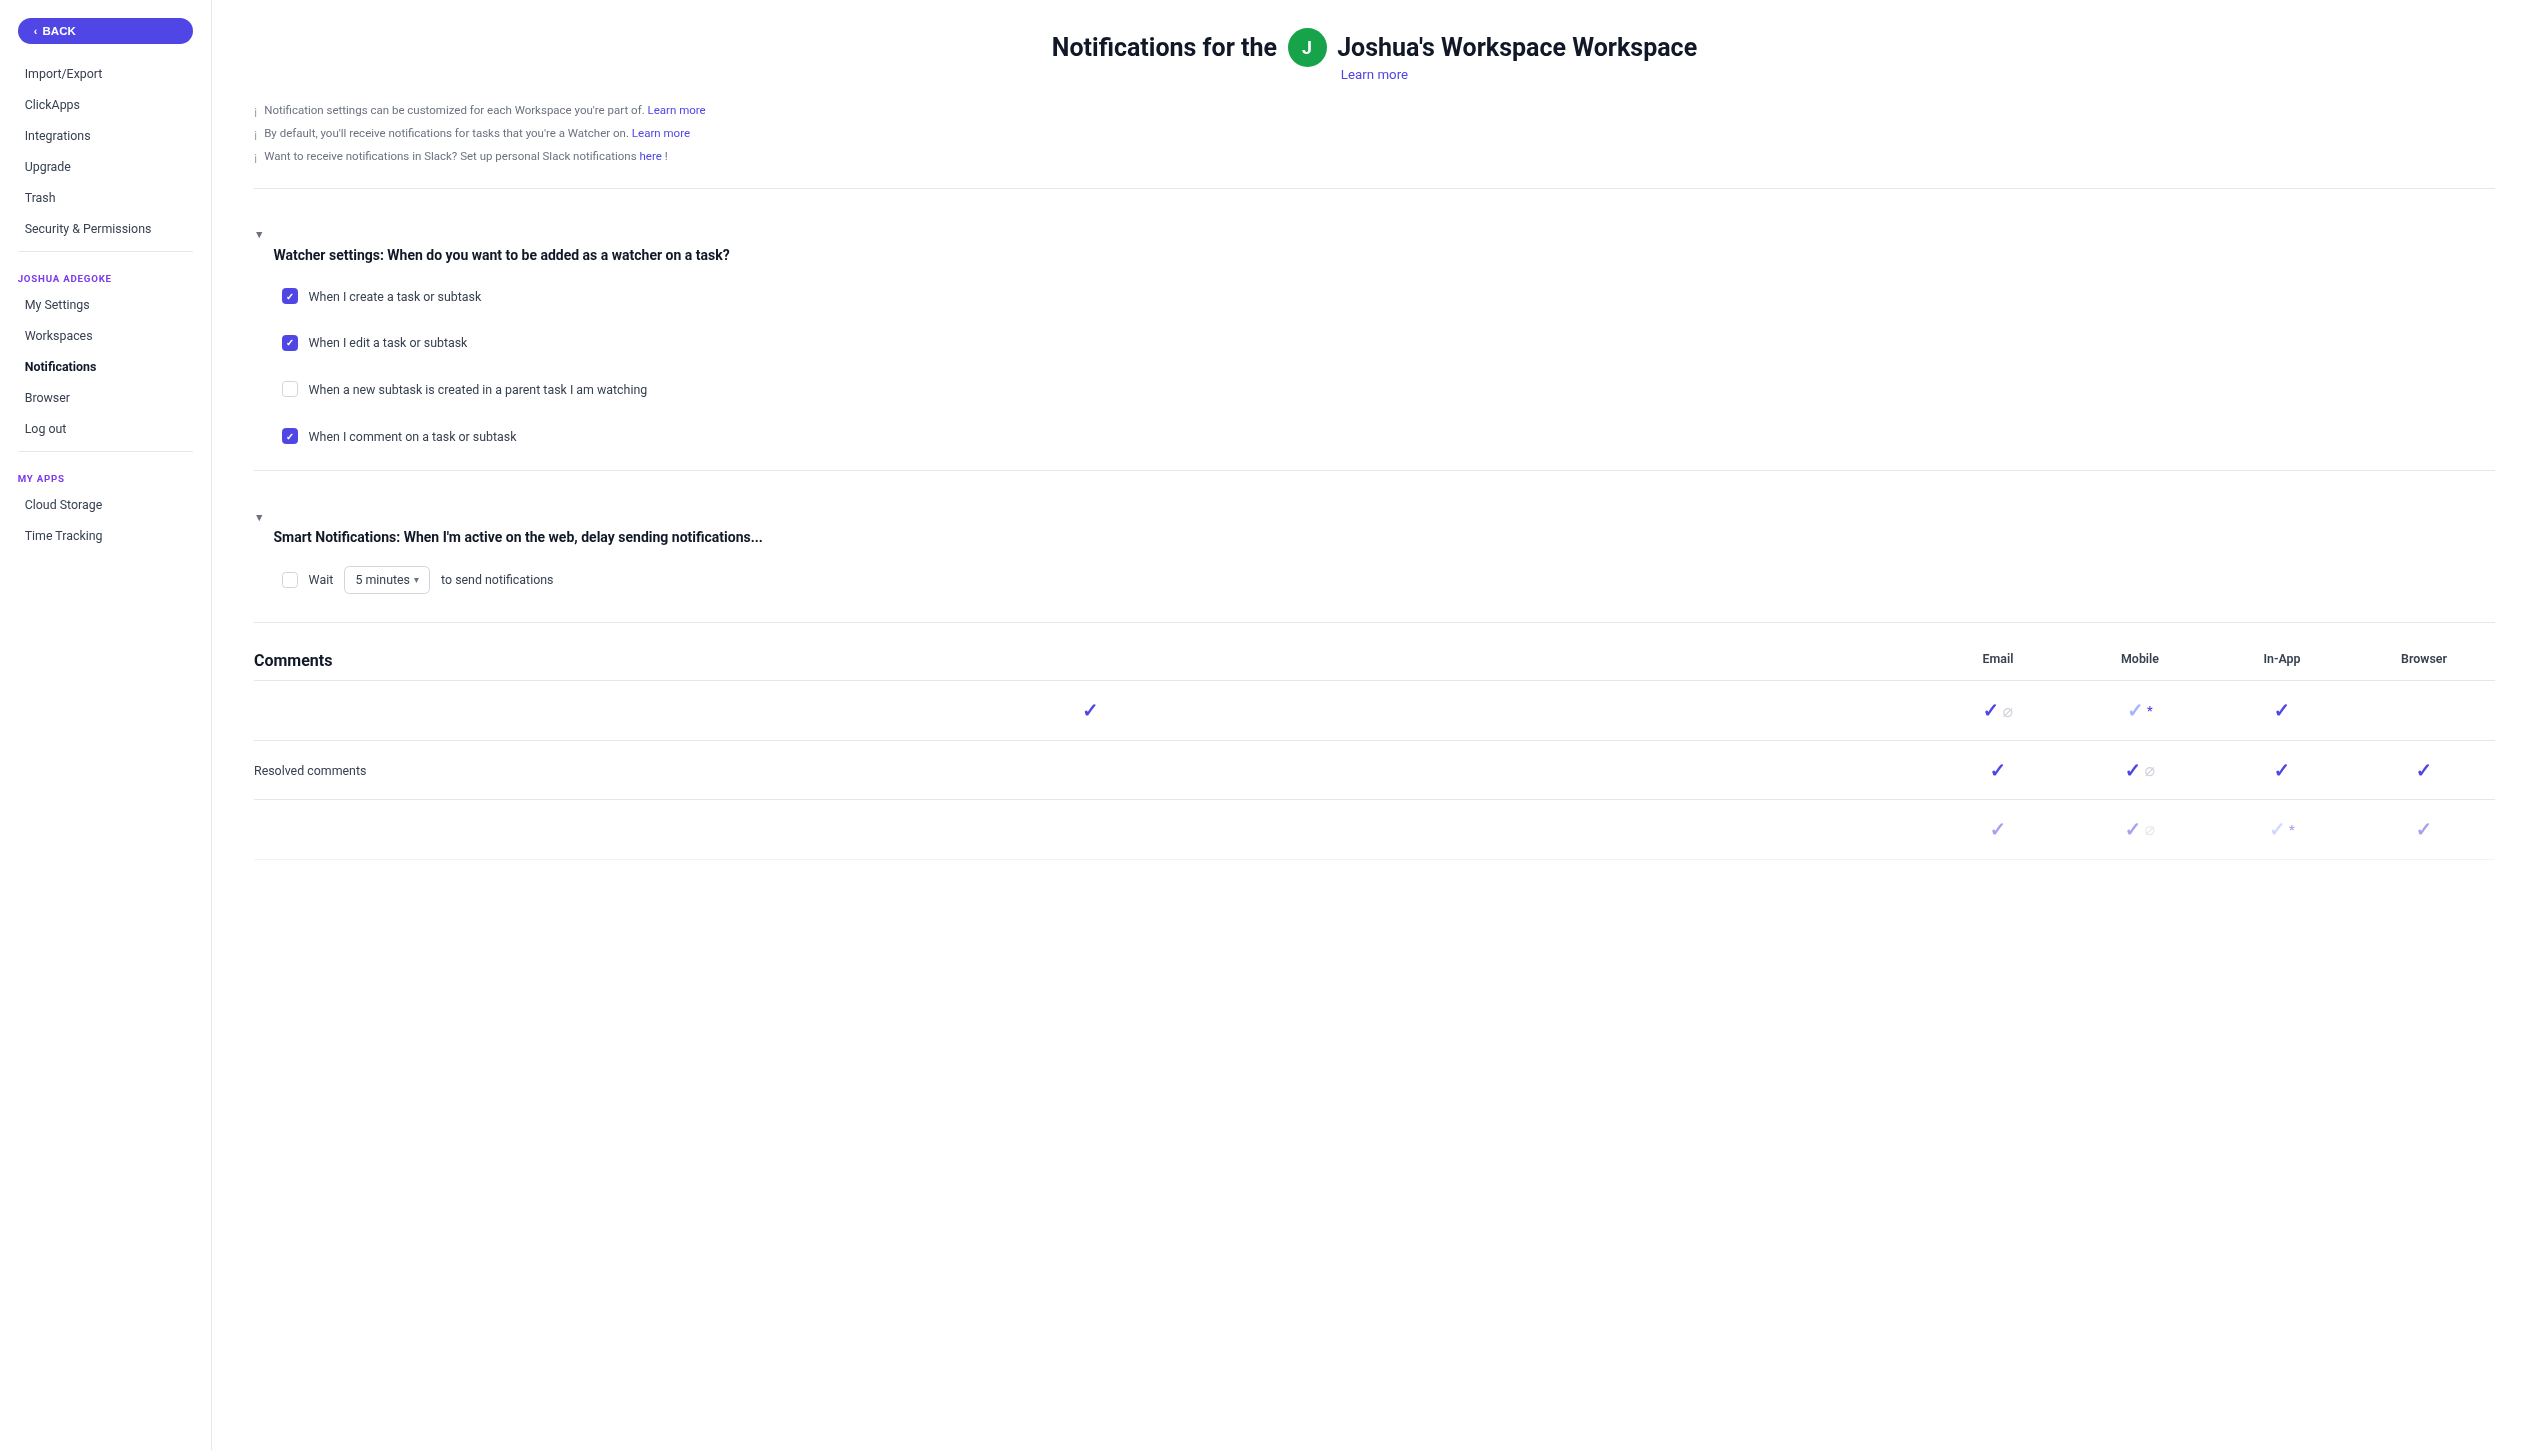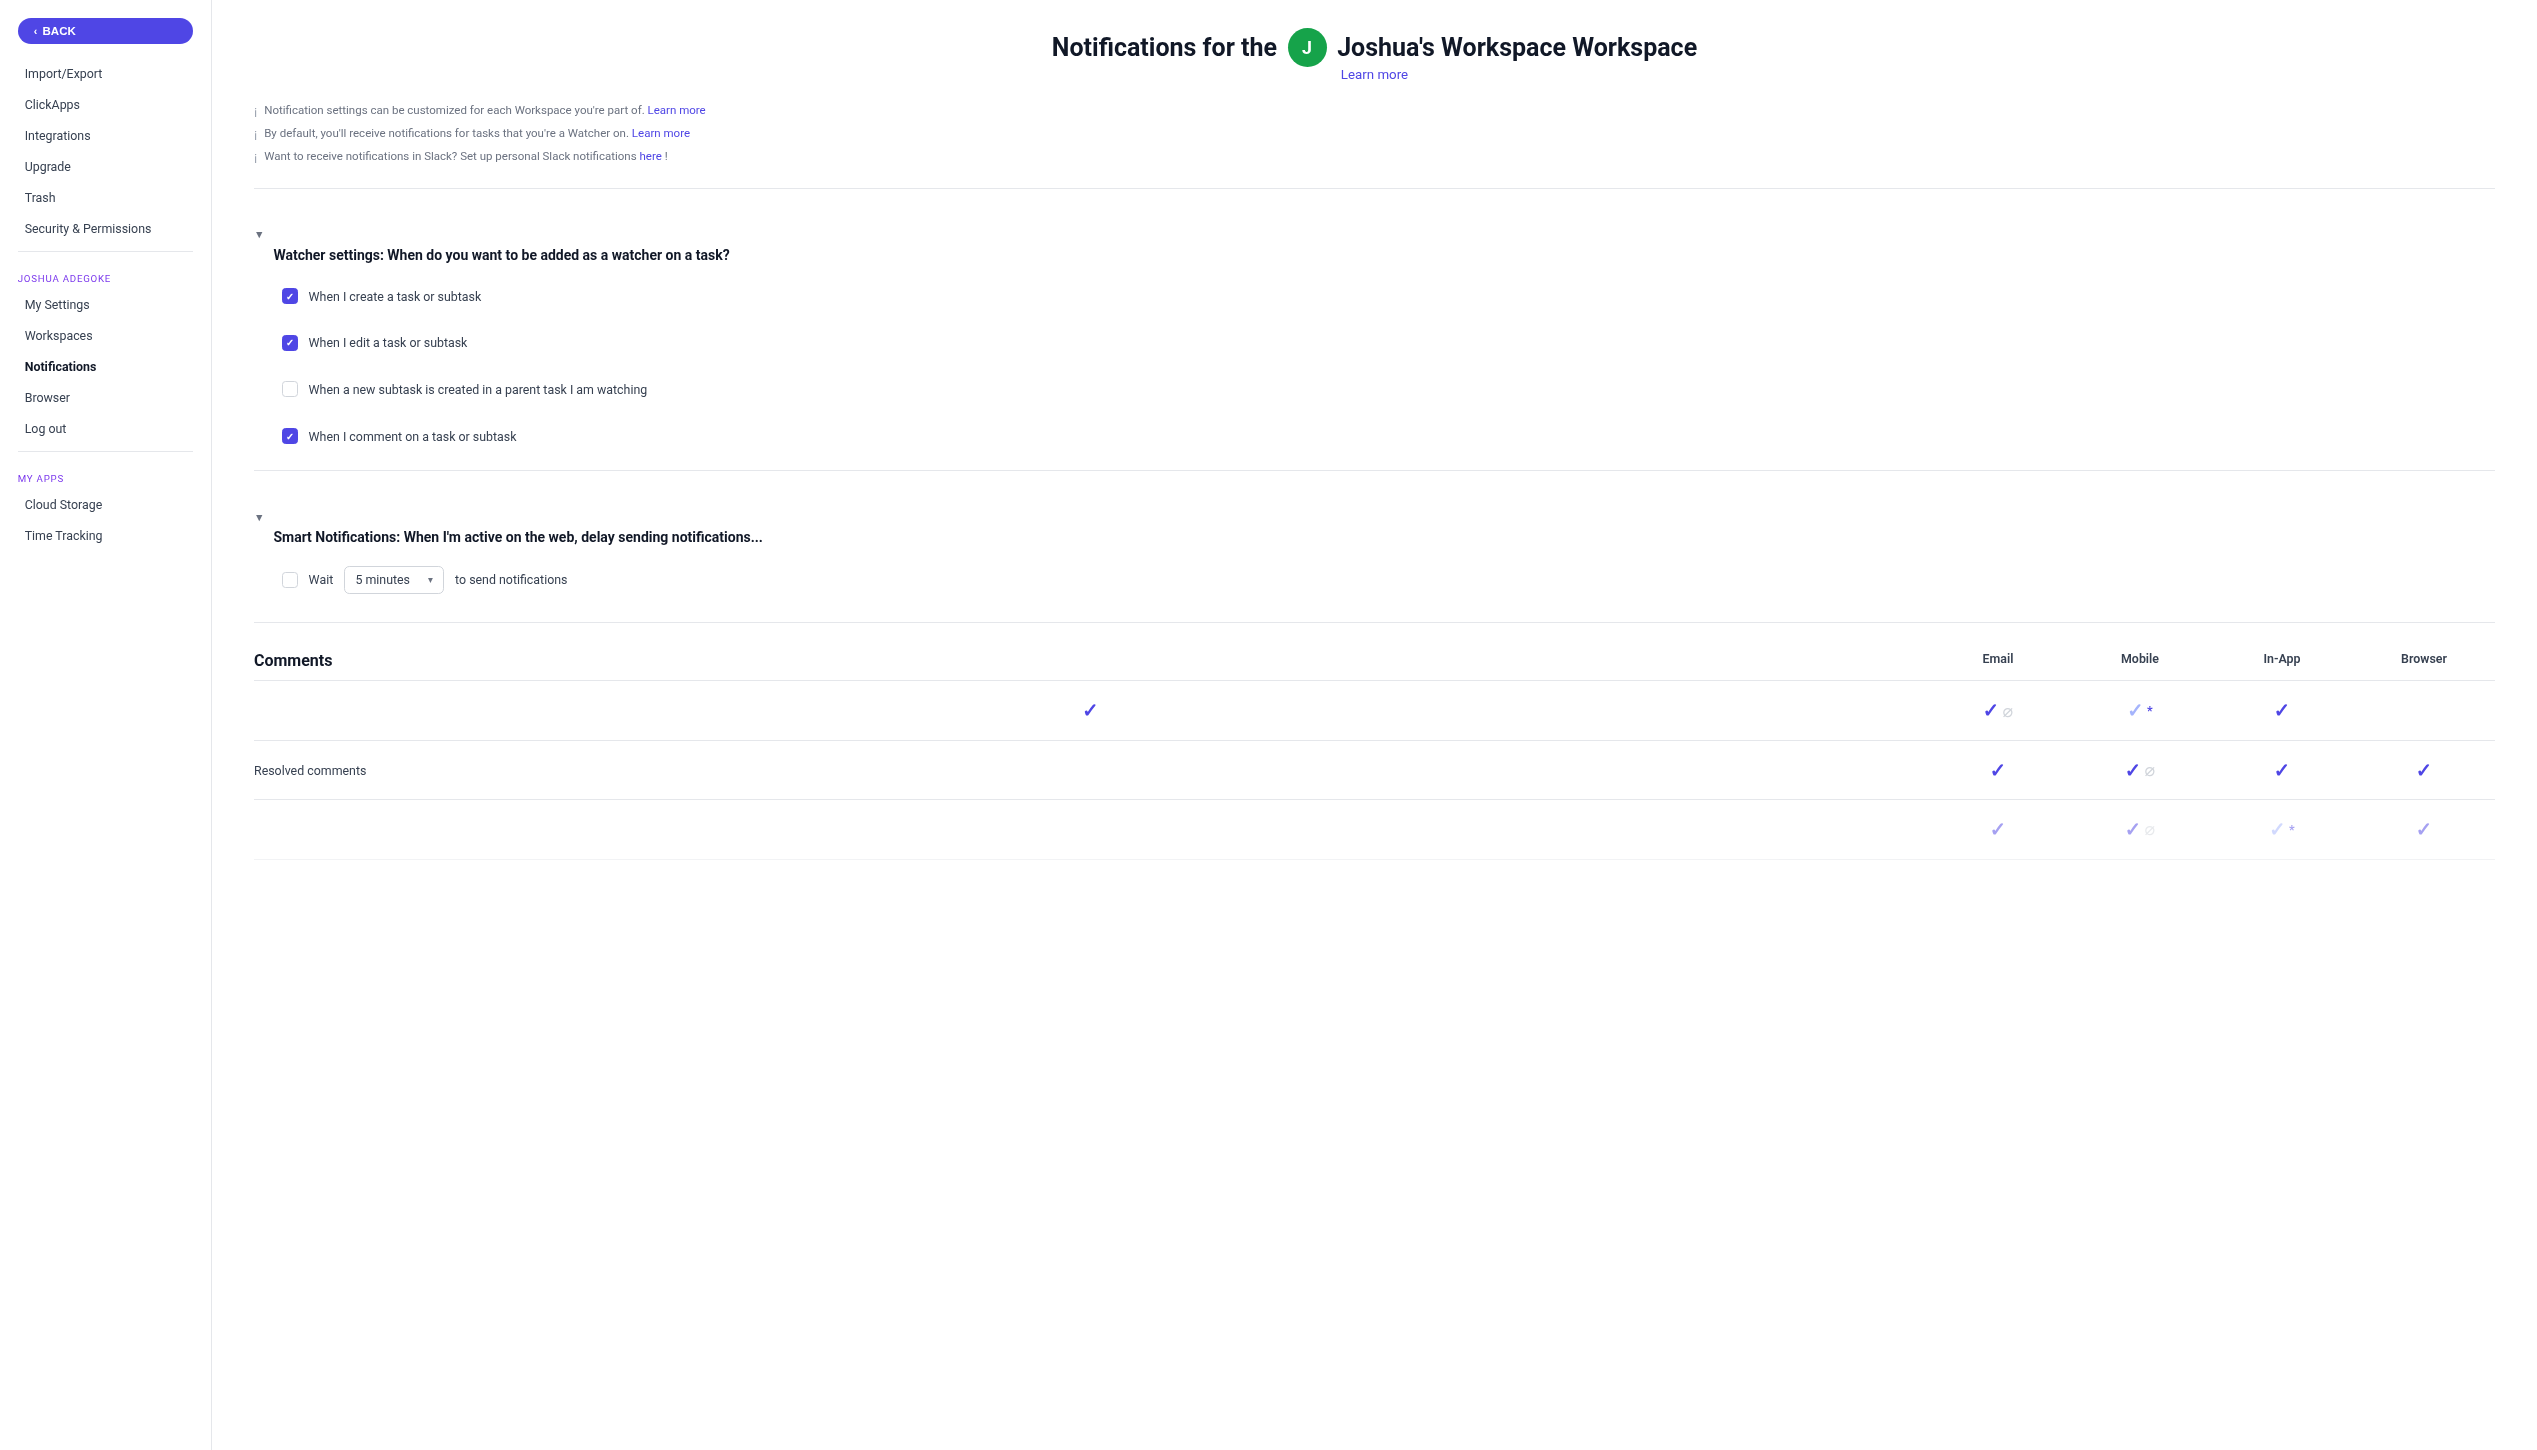--- a/index.html
+++ b/index.html
@@ -27,21 +27,21 @@
       padding: 7px 16px;
       font-size: 11.5px;
       font-weight: 600;
       cursor: pointer;
       margin: 0 17.7px 14px 17.7px;
     }
     .back-btn .chevron { font-size: 10.6px; }
 
     .sidebar-section-label {
       font-size: 9.7px;
-      font-weight: 400;
+      font-weight: 700;
       color: #7c3aed;
       letter-spacing: 0.08em;
       padding: 14px 17.7px 5.3px 17.7px;
     }
     .sidebar-divider {
       border: none;
       border-top: 0.9px solid #e5e7eb;
       margin: 7px 17.7px;
     }
     .sidebar-item {
@@ -190,21 +190,21 @@
       display: flex;
       align-items: center;
       gap: 10.6px;
       padding: 7px 0 7px 28px;
       font-size: 12.4px;
       color: #374151;
     }
     .dropdown-select {
       display: flex;
       align-items: center;
-      gap: 18px;
+      gap: 4px;
       border: 0.9px solid #d1d5db;
       border-radius: 5.3px;
       padding: 5.3px 10.6px;
       font-size: 12.4px;
       cursor: pointer;
       background: #fff;
       color: #374151;
     }
     .dropdown-select .chevron-down { color: #6b7280; font-size: 9.7px; }
 

